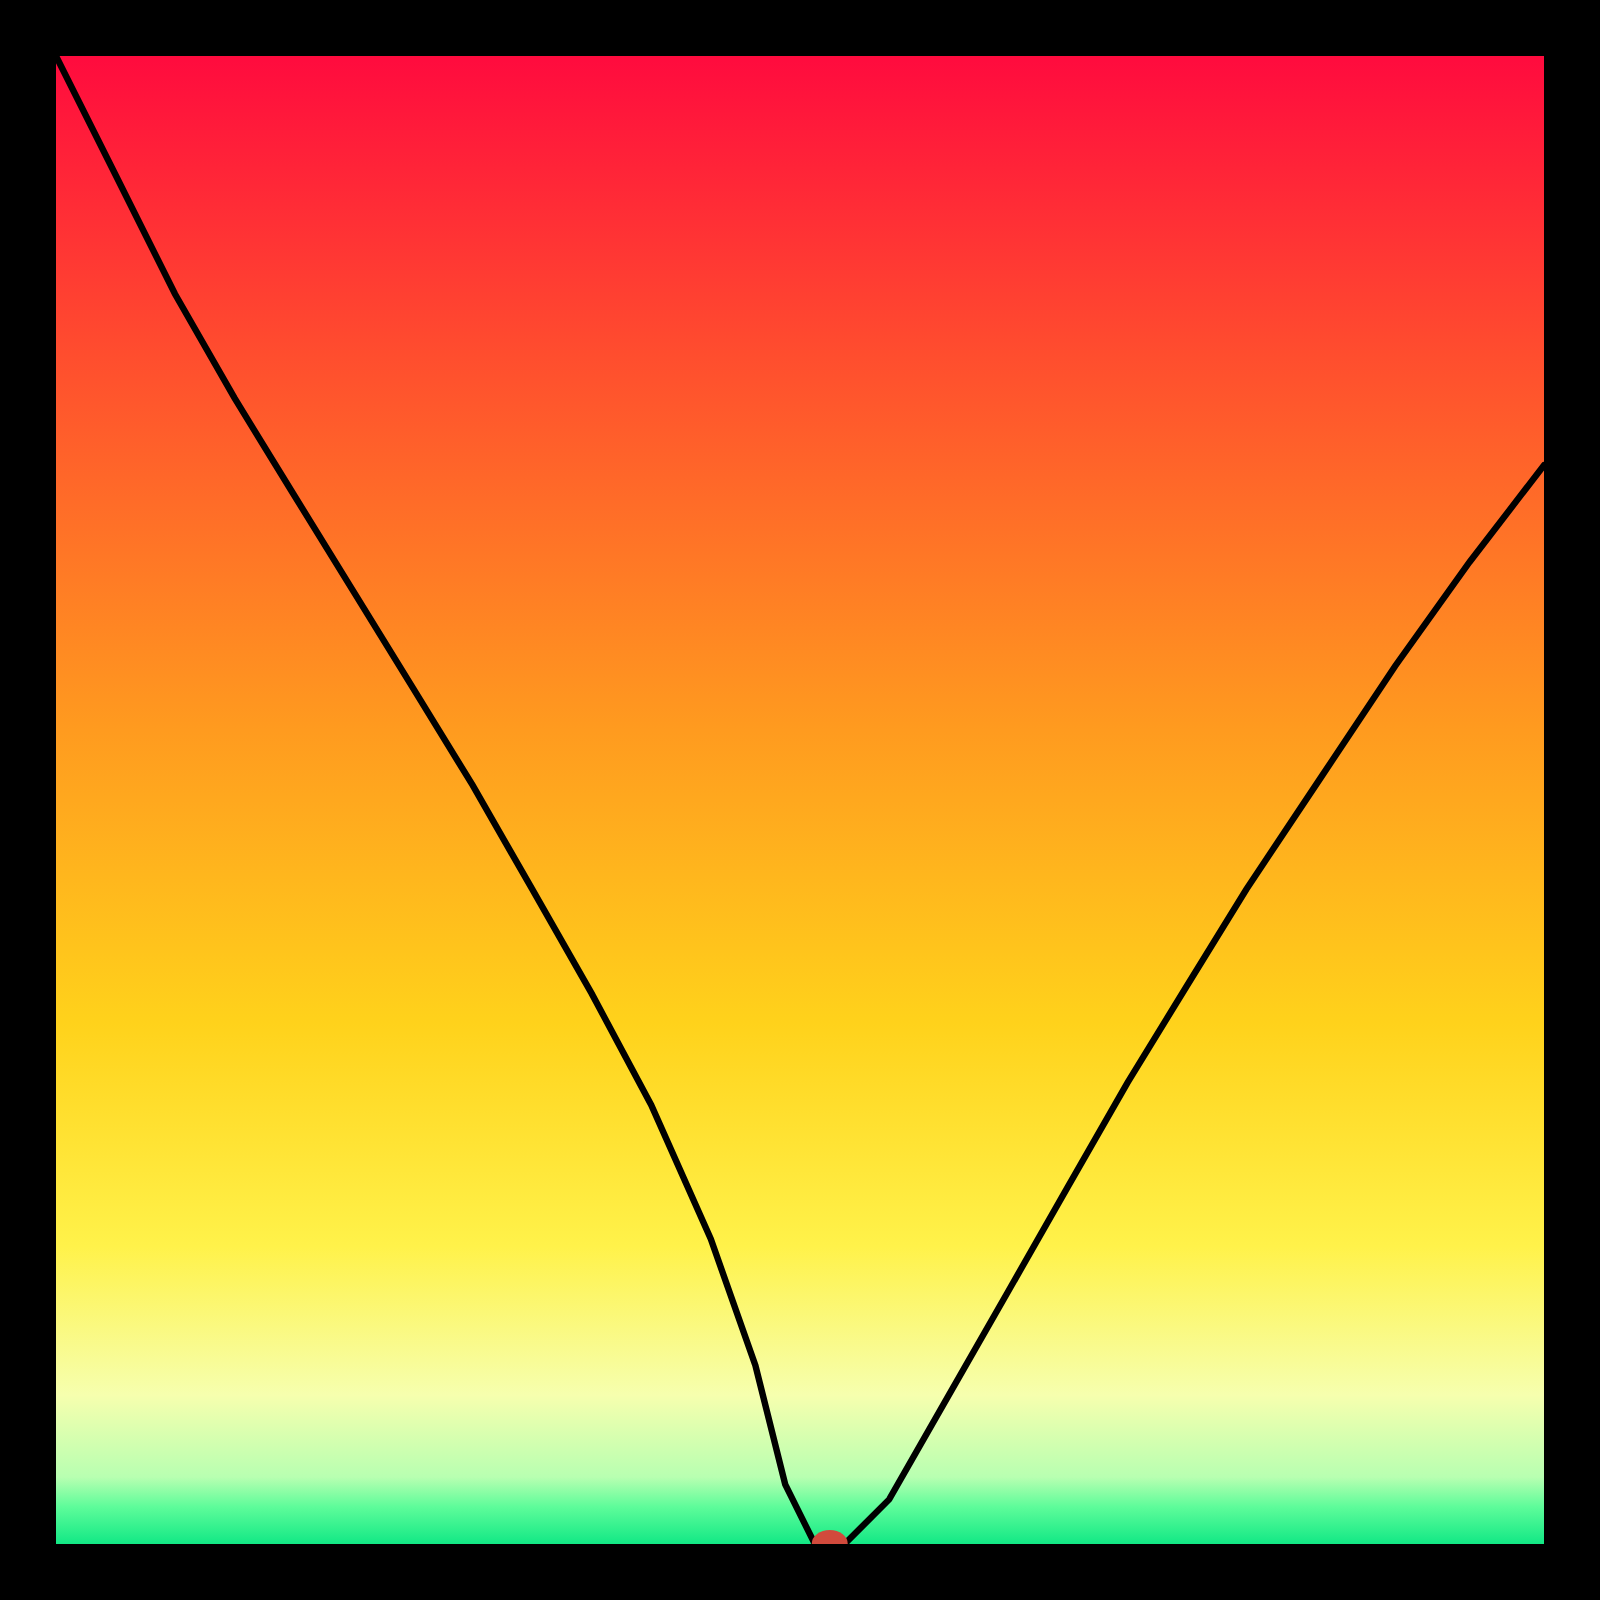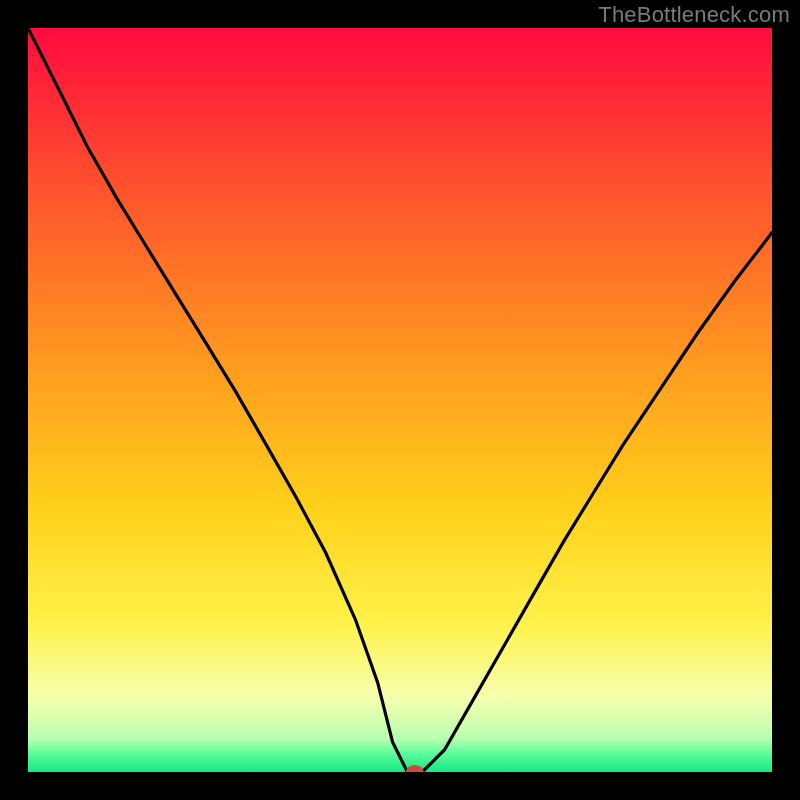--- a/index.html
+++ b/index.html
@@ -58,15 +58,14 @@
   </defs>
 
   <rect id="plot-bg" x="28" y="28" width="744" height="744" fill="url(#bg-grad)"></rect>
 
   <g clip-path="url(#plot-clip)">
     <path id="curve-path" d="M28.0 28.0 L57.8 87.5 L87.5 147.0 L117.3 199.1 L147.0 247.5 L176.8 295.8 L206.6 344.2 L236.3 392.6 L266.1 444.6 L295.8 496.7 L325.6 552.5 L355.4 619.5 L377.7 682.7 L392.6 742.2 L407.4 772.0 L422.3 772.0 L444.6 749.7 L474.4 697.6 L504.2 645.5 L533.9 593.4 L563.7 541.4 L593.4 493.0 L623.2 444.6 L660.4 388.8 L697.6 333.0 L734.8 281.0 L772.0 232.6" fill="none" stroke="#000" stroke-width="3.2" stroke-linecap="round"></path>
     <ellipse id="marker-dot" cx="414.88" cy="772" rx="9" ry="7" fill="#d14a3c"></ellipse>
   </g>
 </svg>
 
-<div class="watermark">TheBottleneck.com</div>
 
 </div>
 
 </body></html>

